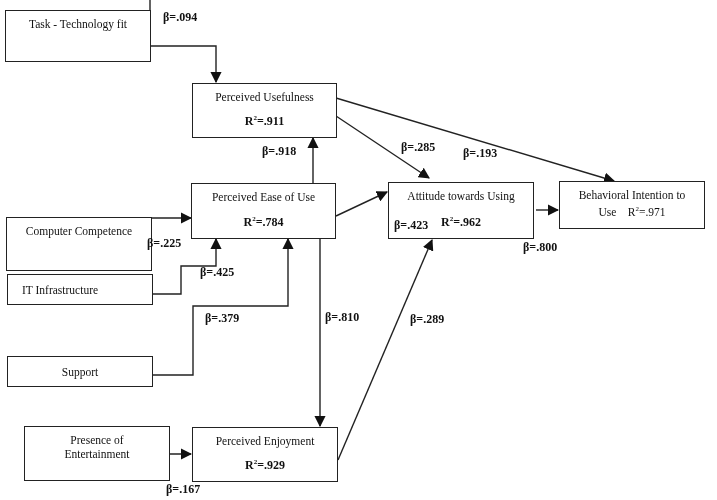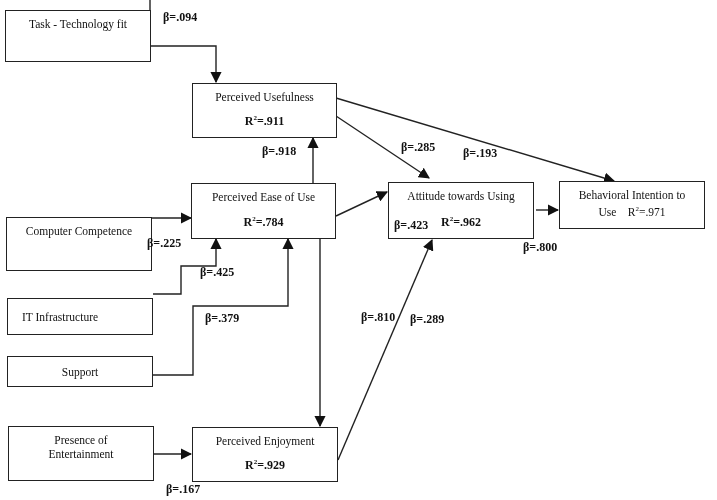--- a/index.html
+++ b/index.html
@@ -51,29 +51,29 @@
 
 <div class="box" style="left:6px;top:185px;width:146px;height:54px;margin-top:32px;">
   <div class="title">Computer Competence</div>
 </div>
 
 <div class="box" style="left:191px;top:183px;width:145px;height:56px;">
   <div class="title">Perceived Ease of Use</div>
   <div class="r2"><span>R</span><sup>2</sup><span>=.784</span></div>
 </div>
 
-<div class="box mid" style="left:7px;top:274px;width:146px;height:37px;margin-top:24px;">
+<div class="box mid" style="left:7px;top:274px;width:146px;height:31px;">
   <div class="title left">IT Infrastructure</div>
 </div>
 
 <div class="box mid" style="left:7px;top:356px;width:146px;height:31px;">
   <div class="title">Support</div>
 </div>
 
-<div class="box" style="left:8px;top:426px;width:146px;height:55px;">
+<div class="box" style="left:24px;top:426px;width:146px;height:55px;">
   <div class="title" style="top:6px;"><span style="display:inline-block;width:100px;">Presence of Entertainment</span></div>
 </div>
 
 <div class="box" style="left:192px;top:427px;width:146px;height:55px;">
   <div class="title">Perceived Enjoyment</div>
   <div class="r2"><span>R</span><sup>2</sup><span>=.929</span></div>
 </div>
 
 <div class="box" style="left:388px;top:182px;width:146px;height:57px;padding-left:16px;">
   <div class="title">Attitude towards Using</div>
@@ -88,16 +88,16 @@
 </div>
 
 <div class="beta" style="left:163px;top:10px;">β=.094</div>
 <div class="beta" style="left:262px;top:144px;">β=.918</div>
 <div class="beta" style="left:463px;top:110px;margin-top:36px;">β=.193</div>
 <div class="beta" style="left:389px;top:140px;margin-left:12px;">β=.285</div>
 <div class="beta" style="left:147px;top:236px;">β=.225</div>
 <div class="beta" style="left:200px;top:265px;">β=.425</div>
 <div class="beta" style="left:205px;top:311px;">β=.379</div>
 <div class="beta" style="left:354px;top:218px;margin-left:40px;">β=.423</div>
-<div class="beta" style="left:325px;top:310px;margin-left:36px;">β=.810</div>
+<div class="beta" style="left:325px;top:310px;">β=.810</div>
 <div class="beta" style="left:410px;top:312px;">β=.289</div>
 <div class="beta" style="left:523px;top:240px;">β=.800</div>
 <div class="beta" style="left:166px;top:482px;">β=.167</div>
 
 </body></html>

